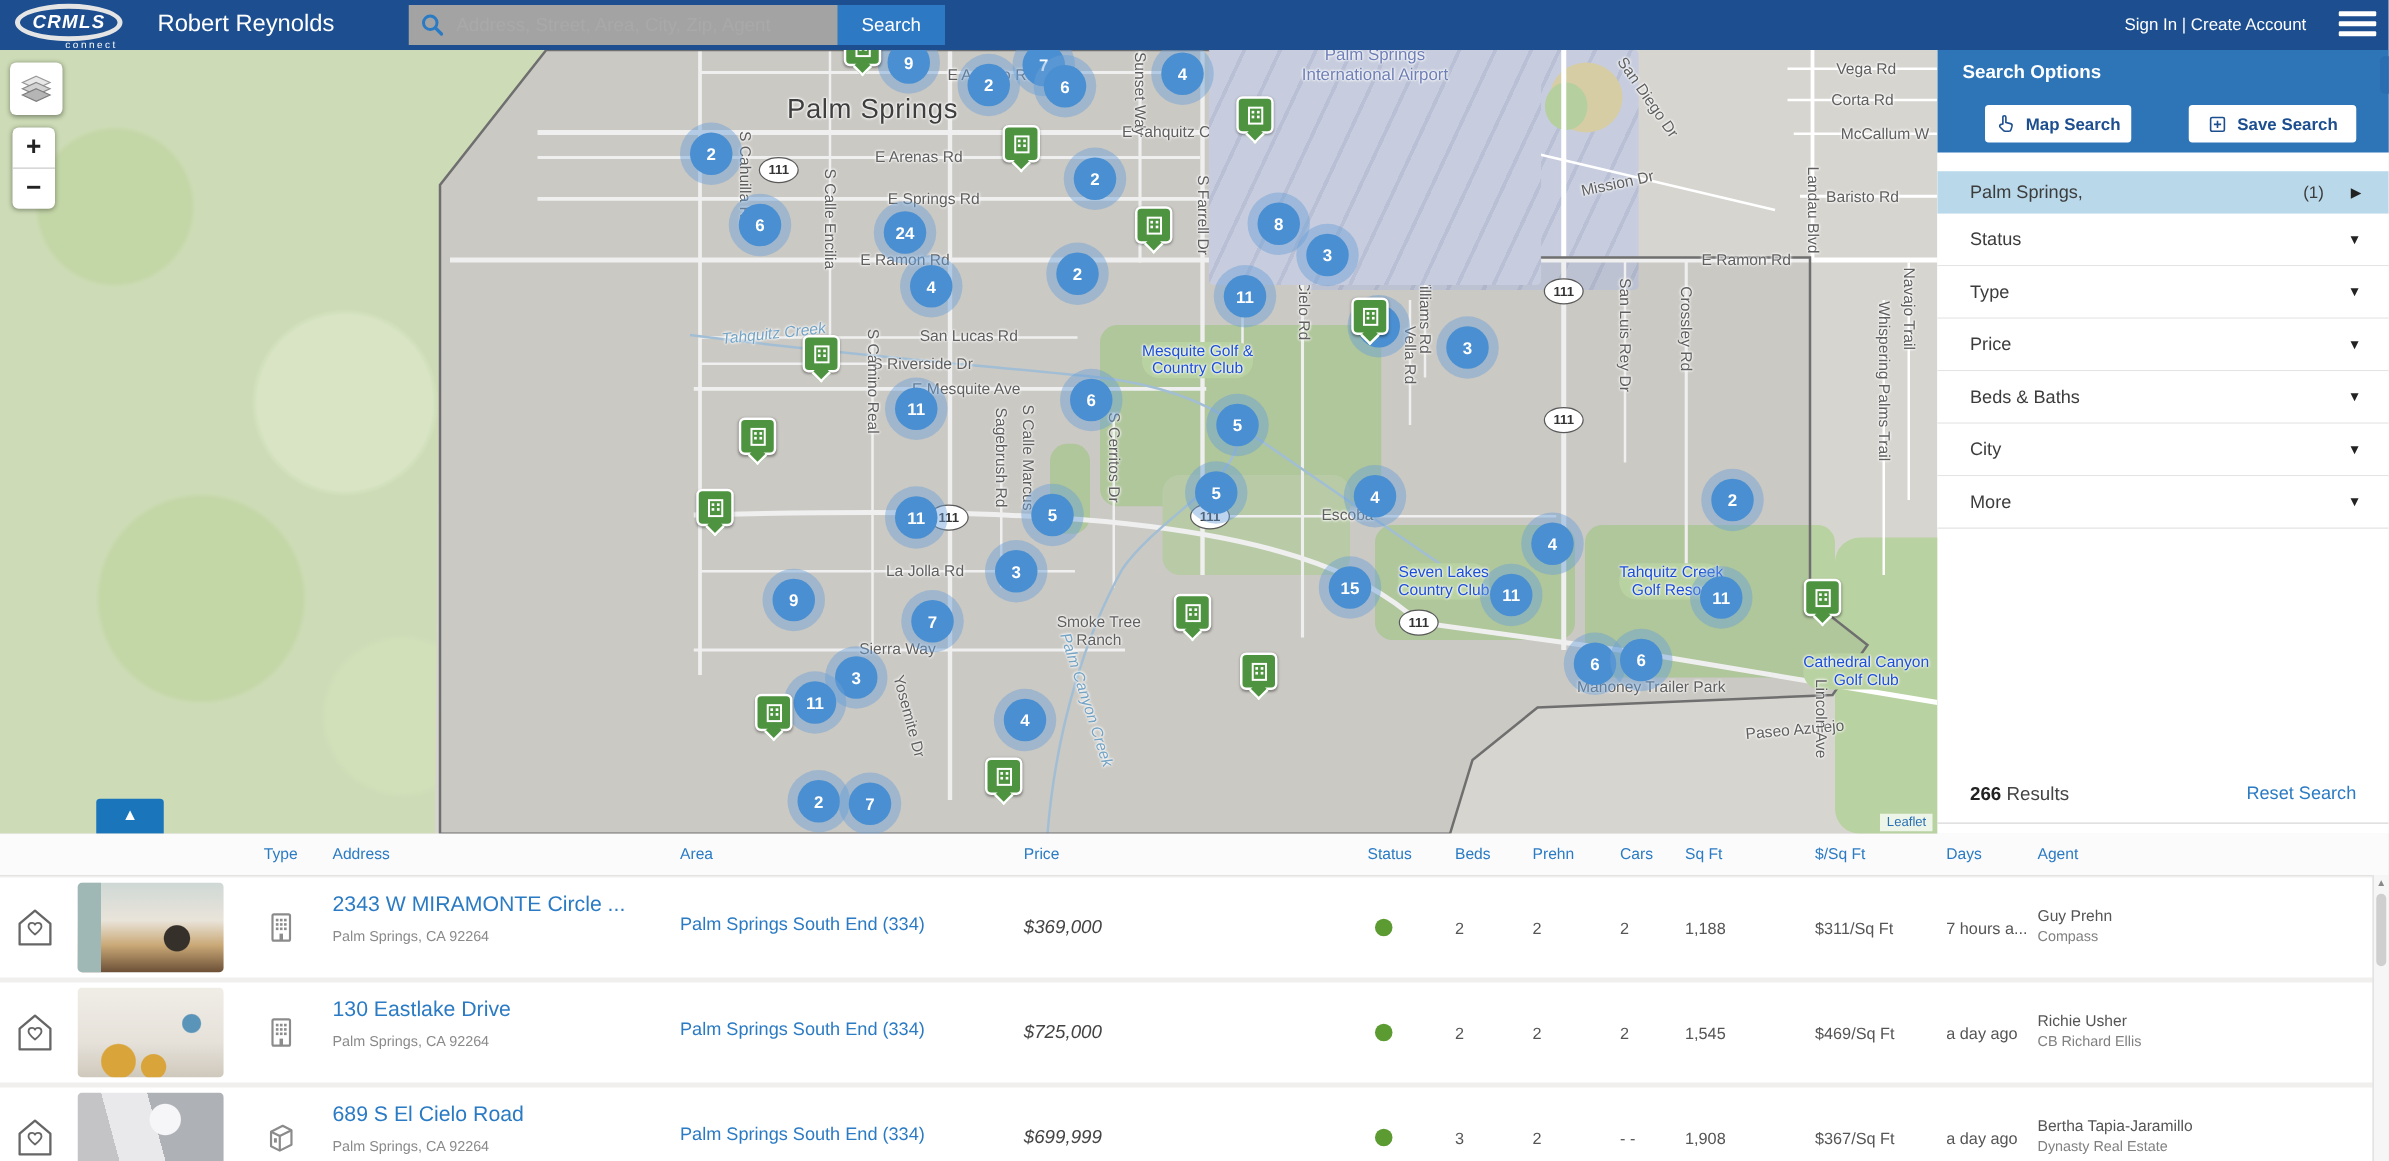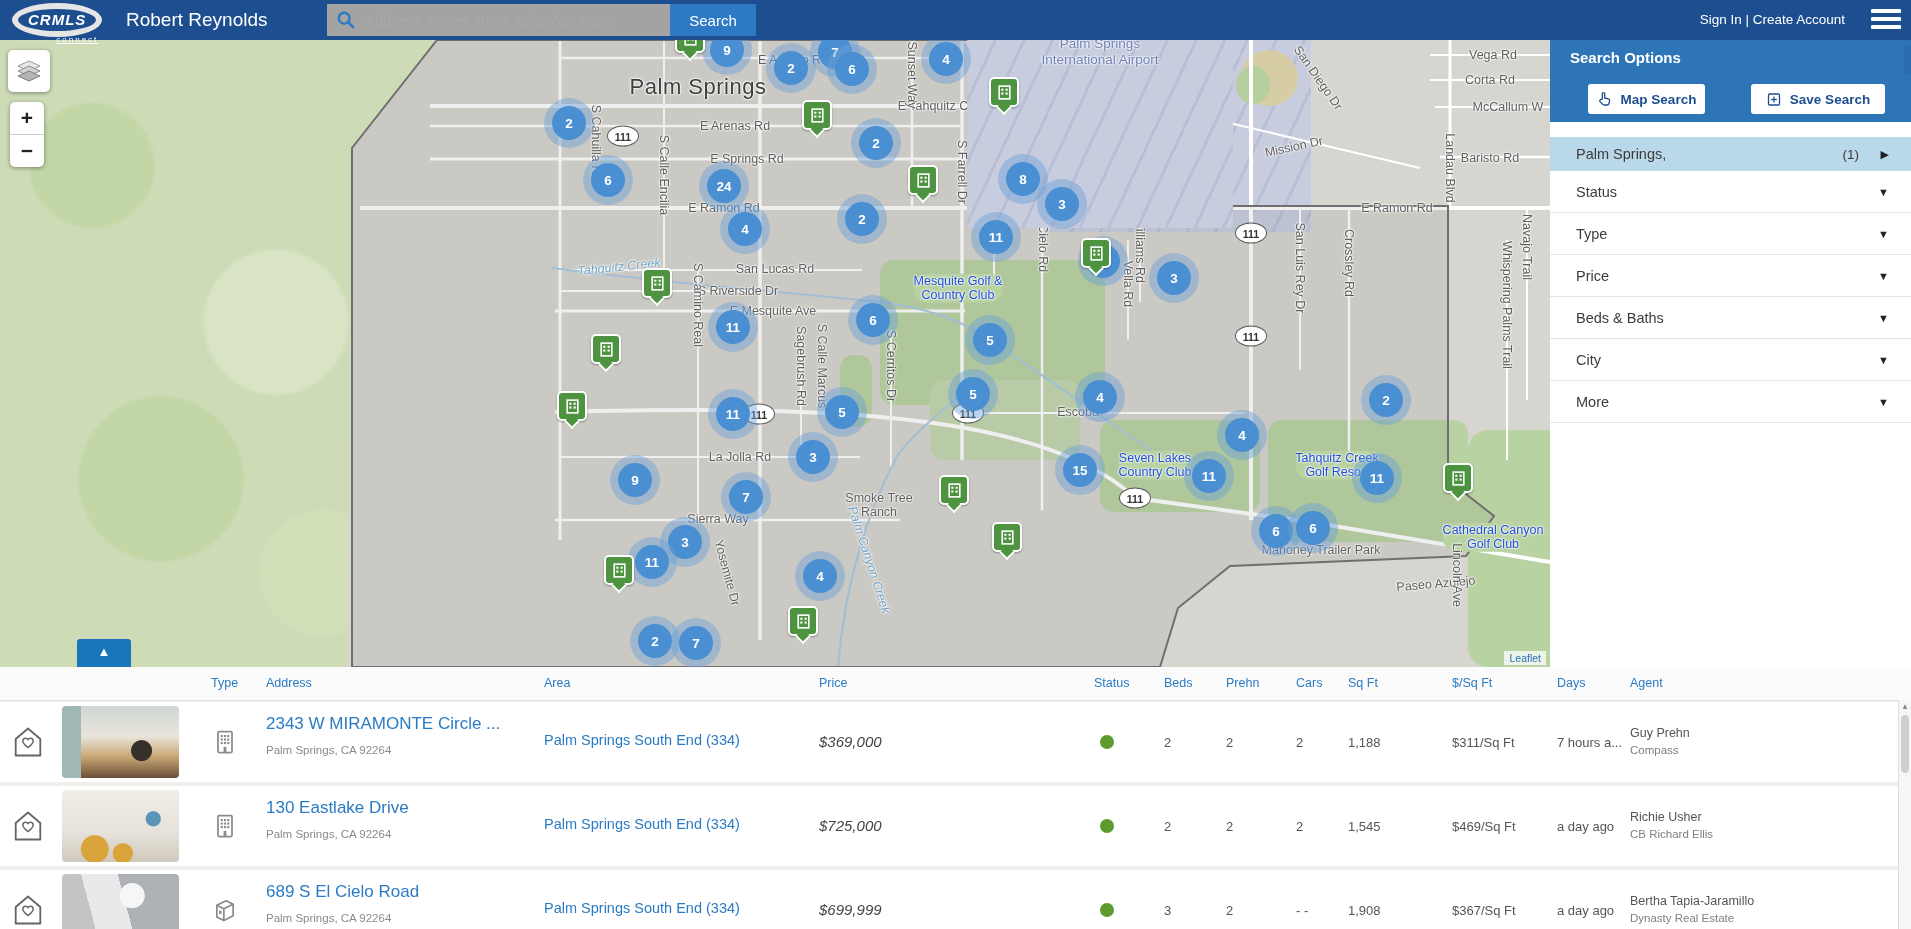--- a/index.html
+++ b/index.html
@@ -1,23 +1,23 @@
 <!DOCTYPE html>
 <html><head>
 <meta charset="utf-8">
 <style>
   html,body{margin:0;padding:0;}
   body{width:1911px;height:929px;position:relative;overflow:hidden;
        font-family:"Liberation Sans",sans-serif;background:#fff;color:#333;}
   
   .topbar{position:absolute;left:0;top:0;width:1911px;height:40px;background:#1d4f90;z-index:50;}
   .logo{position:absolute;left:12px;top:3px;color:#fff;}
-  .logo-oval{border:6px solid #e5e5e5;border-radius:50%;padding:0 10px;font-style:italic;
+  .logo-oval{border:4px solid #e5e5e5;border-radius:50%;padding:0 10px;font-style:italic;
              font-weight:800;font-size:15px;letter-spacing:1px;line-height:22px;}
-  .logo-sub{font-size:8px;letter-spacing:2px;text-align:right;margin-top:-2px;padding-right:4px;text-decoration:underline;}
+  .logo-sub{font-size:8px;letter-spacing:2px;text-align:right;margin-top:-2px;padding-right:4px;}
   .user-name{position:absolute;left:126px;top:0;line-height:40px;color:#fff;font-size:19px;}
   .searchwrap{position:absolute;left:327px;top:4px;height:32px;}
   .searchbox{position:absolute;left:0;top:0;width:404px;height:32px;background:#a3a3a3;border:none;
              padding:0 8px 0 38px;font-size:15px;color:#333;box-sizing:border-box;outline:none;}
   .searchbox::placeholder{color:#a9a9a9;}
   .mag{position:absolute;left:9px;top:6px;z-index:2;}
   .search-btn{position:absolute;left:343px;top:0;width:86px;height:32px;background:#2e79c4;color:#fff;
               border:none;font-size:15px;cursor:pointer;}
   .signin{position:absolute;right:66px;top:0;line-height:40px;color:#fff;font-size:13.5px;cursor:pointer;}
   .burger{position:absolute;right:10px;top:9px;width:30px;height:22px;cursor:pointer;}
@@ -566,20 +566,26 @@
       </div>
       <div class="frow">
         <span class="flabel">City</span>
         <span class="fcaret">▼</span>
       </div>
       <div class="frow">
         <span class="flabel">More</span>
         <span class="fcaret">▼</span>
       </div>
     </div>
+  <div class="results-row">
+    <div class="results-count">
+      <b>266</b> <span>Results</span>
+    </div>
+    <div class="reset-link">Reset Search</div>
+  </div>
 </div>
 
 <div class="table">
   <div class="thead">
       <span style="left: 211px;">Type</span>
       <span style="left: 266px;">Address</span>
       <span style="left: 544px;">Area</span>
       <span style="left: 819px;">Price</span>
       <span style="left: 1094px;">Status</span>
       <span style="left: 1164px;">Beds</span>

